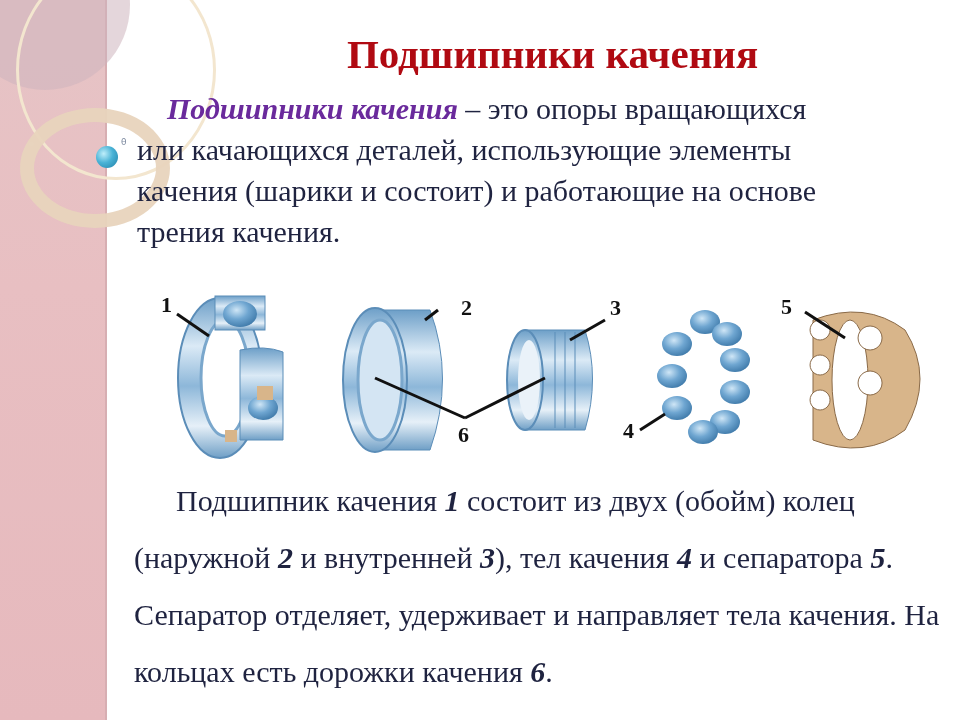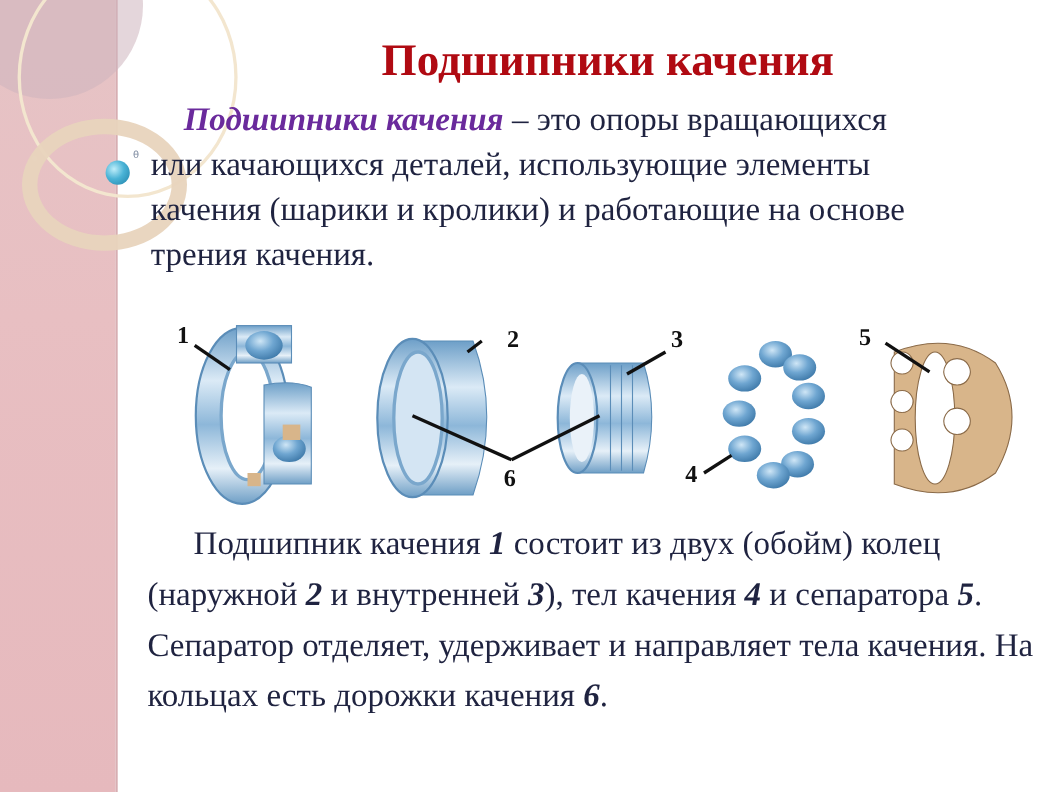--- a/index.html
+++ b/index.html
@@ -19,39 +19,39 @@
   .bullet { position:absolute; left:96px; top:146px; width:22px; height:22px; border-radius:50%;
             background:radial-gradient(circle at 35% 35%, #bfeefa 0%, #4ab3d6 45%, #1f7fa6 100%); }
   .bullet-dot { position:absolute; left:121px; top:137px; font-size:9px; color:#7d8aa0;
                 font-family:"DejaVu Sans",sans-serif; }
   .title { position:absolute; left:0; right:0; top:30px; text-align:center; padding-left:145px;
            font-size:41px; font-weight:bold; color:#b00a12; }
   .para1 { position:absolute; left:137px; top:88px; width:690px; font-size:30px; line-height:41px; }
   .para1 .term { font-style:italic; font-weight:bold; color:#6a2a9c; }
   .para1 .indent { display:inline-block; width:30px; }
   .figure { position:absolute; left:145px; top:290px; width:790px; height:175px; }
-  .para2 { position:absolute; left:134px; top:472px; width:810px; font-size:30px; line-height:46px; }
+  .para2 { position:absolute; left:134px; top:472px; width:810px; font-size:30px; line-height:57px; }
   .para2 .indent { display:inline-block; width:42px; }
   .para2 .num { font-style:italic; font-weight:bold; }
   .lbl { font-family:"Liberation Serif",serif; font-weight:bold; font-size:22px; fill:#111; }
 </style>
 </head>
 <body>
 
 <div class="sidebar">
   <div class="lens"></div>
   <div class="ring-thin"></div>
   <div class="ring-thick"></div>
 </div>
 <div class="bullet"></div>
 <div class="bullet-dot">θ</div>
 
 <div class="title">Подшипники качения</div>
 
-<div class="para1"><span class="indent"></span><span class="term">Подшипники качения</span><span> – это опоры вращающихся или качающихся деталей, использующие элементы качения (шарики и кролики) и работающие на основе трения качения.</span></div>
+<div class="para1"><span class="indent"></span><span class="term">Подшипники качения</span><span> – это опоры вращающихся или качающихся деталей, использующие элементы качения (шарики и состоит) и работающие на основе трения качения.</span></div>
 
 <div class="figure">
   <svg width="790" height="175" viewBox="0 0 790 175">
     <defs>
       <linearGradient id="steel" x1="0" y1="0" x2="0" y2="1">
         <stop offset="0" stop-color="#6d9fc8"></stop>
         <stop offset="0.3" stop-color="#dbeaf6"></stop>
         <stop offset="0.55" stop-color="#8db7d9"></stop>
         <stop offset="0.8" stop-color="#e6f0f8"></stop>
         <stop offset="1" stop-color="#6f9fc6"></stop>

